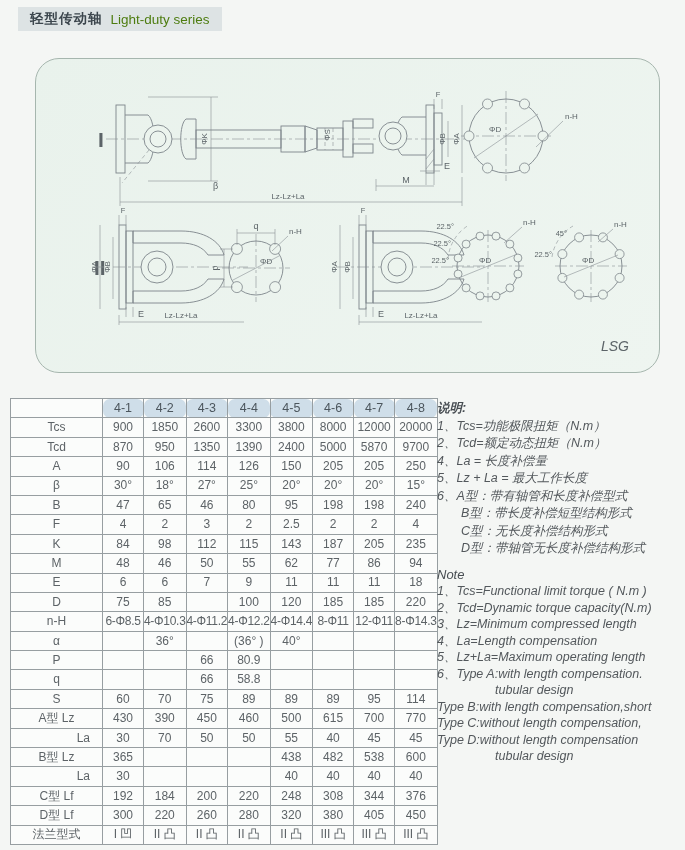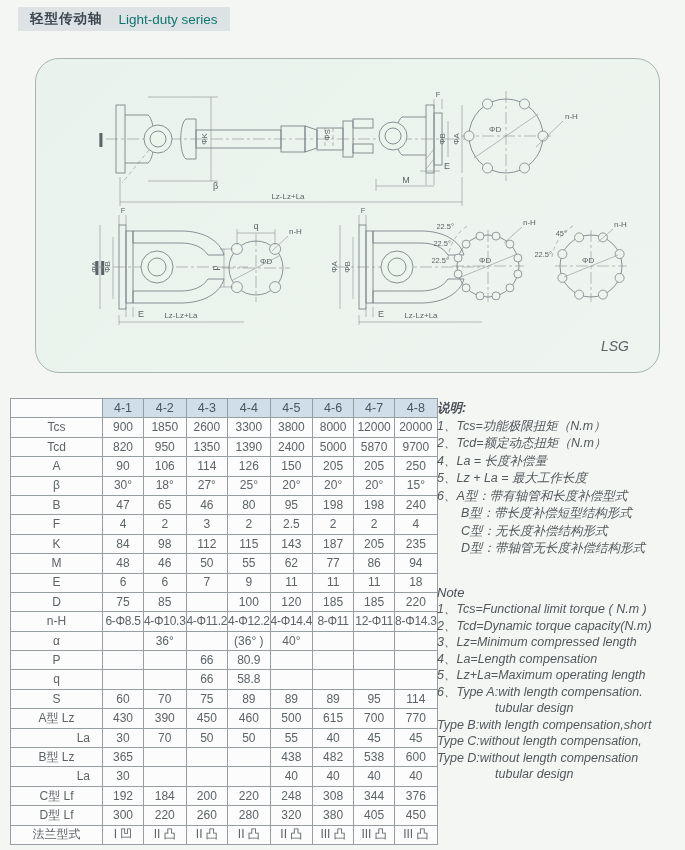--- a/index.html
+++ b/index.html
@@ -1,23 +1,23 @@
 <!DOCTYPE html>
 <html><head>
 <meta charset="utf-8">
 <style>
   html,body{margin:0;padding:0;background:#e9ebe9;}
   .page{position:relative;width:685px;height:850px;background:#f4f6f4;
         font-family:"Liberation Sans",sans-serif;overflow:hidden;}
 
   
   .titlebar{position:absolute;left:18px;top:7px;height:24px;background:#dde3e4;
-            display:flex;align-items:center;padding:0 12px;gap:16px;}
+            display:flex;align-items:center;padding:0 12px;gap:8px;}
   .title-zh{font-size:13.5px;font-weight:700;color:#3c464d;letter-spacing:1px;}
-  .title-en{font-size:13.5px;color:#0f766e;}
+  .title-en{font-size:13.5px;color:#4d7c0f;}
 
   
   .panel{position:absolute;left:35px;top:58px;width:623px;height:313px;
          background:linear-gradient(135deg,#e9f2ec,#eef5f0);
          border:1px solid #a6b6ae;border-radius:24px;}
   .panel svg{display:block;}
   .panel svg text{font-family:"Liberation Sans",sans-serif;fill:#5c6468;}
   .ln{stroke:#7d858a;stroke-width:0.9;fill:none;}
   .thin{stroke:#8a9196;stroke-width:0.6;fill:none;}
   .cl{stroke:#8a9196;stroke-width:0.6;fill:none;stroke-dasharray:12 3 3 3;}
@@ -29,31 +29,31 @@
   .dim8{font-size:8px;}
   .dim7{font-size:7.5px;}
   .wm{font-size:14px;fill:#b4c0c9;font-style:italic;}
 
   
   table.spec{position:absolute;left:10px;top:398px;border-collapse:collapse;
              table-layout:fixed;background:#fbfcfb;}
   table.spec td{border:1px solid #979ea1;height:18.4px;padding:0;text-align:center;
                 font-size:12px;color:#5d6367;line-height:1.05;overflow:hidden;
                 white-space:nowrap;}
-  table.spec thead td{background:#cfdee9;color:#4c565d;font-size:12.5px;}
+  table.spec thead td{background:#cfdee9;color:#4c565d;font-size:12.5px;border-radius:7px;}
   table.spec thead td.corner{background:#fbfcfb;}
   td.rowlabel{text-align:left;padding-left:6px;margin-top:36px;}
   td.rowlabel.indent{text-align:right;padding-right:12px;padding-left:12px;}
   tr.small-row td:not(.rowlabel){font-size:12px;letter-spacing:-0.3px;}
 
   
   .notes{position:absolute;left:437px;top:400px;width:248px;color:#53585c;font-style:italic;}
   .notes-zh{font-size:12.5px;line-height:17.5px;}
   .notes-zh .heading{font-weight:700;color:#474d52;}
-  .notes-en{font-size:12.5px;line-height:16.5px;margin-top:27px;}
+  .notes-en{font-size:12.5px;line-height:16.5px;margin-top:9px;}
   .notes-en .heading{font-size:13px;color:#474d52;}
   .ind1{padding-left:24px;}
   .ind2{padding-left:58px;}
 </style>
 </head>
 <body>
 
 <div class="page">
 
   <div class="titlebar">
@@ -293,21 +293,21 @@
           <td>1850</td>
           <td>2600</td>
           <td>3300</td>
           <td>3800</td>
           <td>8000</td>
           <td>12000</td>
           <td>20000</td>
         </tr>
         <tr>
           <td class="rowlabel">Tcd</td>
-          <td>820</td>
+          <td>870</td>
           <td>950</td>
           <td>1350</td>
           <td>1390</td>
           <td>2400</td>
           <td>5000</td>
           <td>5870</td>
           <td>9700</td>
         </tr>
         <tr>
           <td class="rowlabel">A</td>

